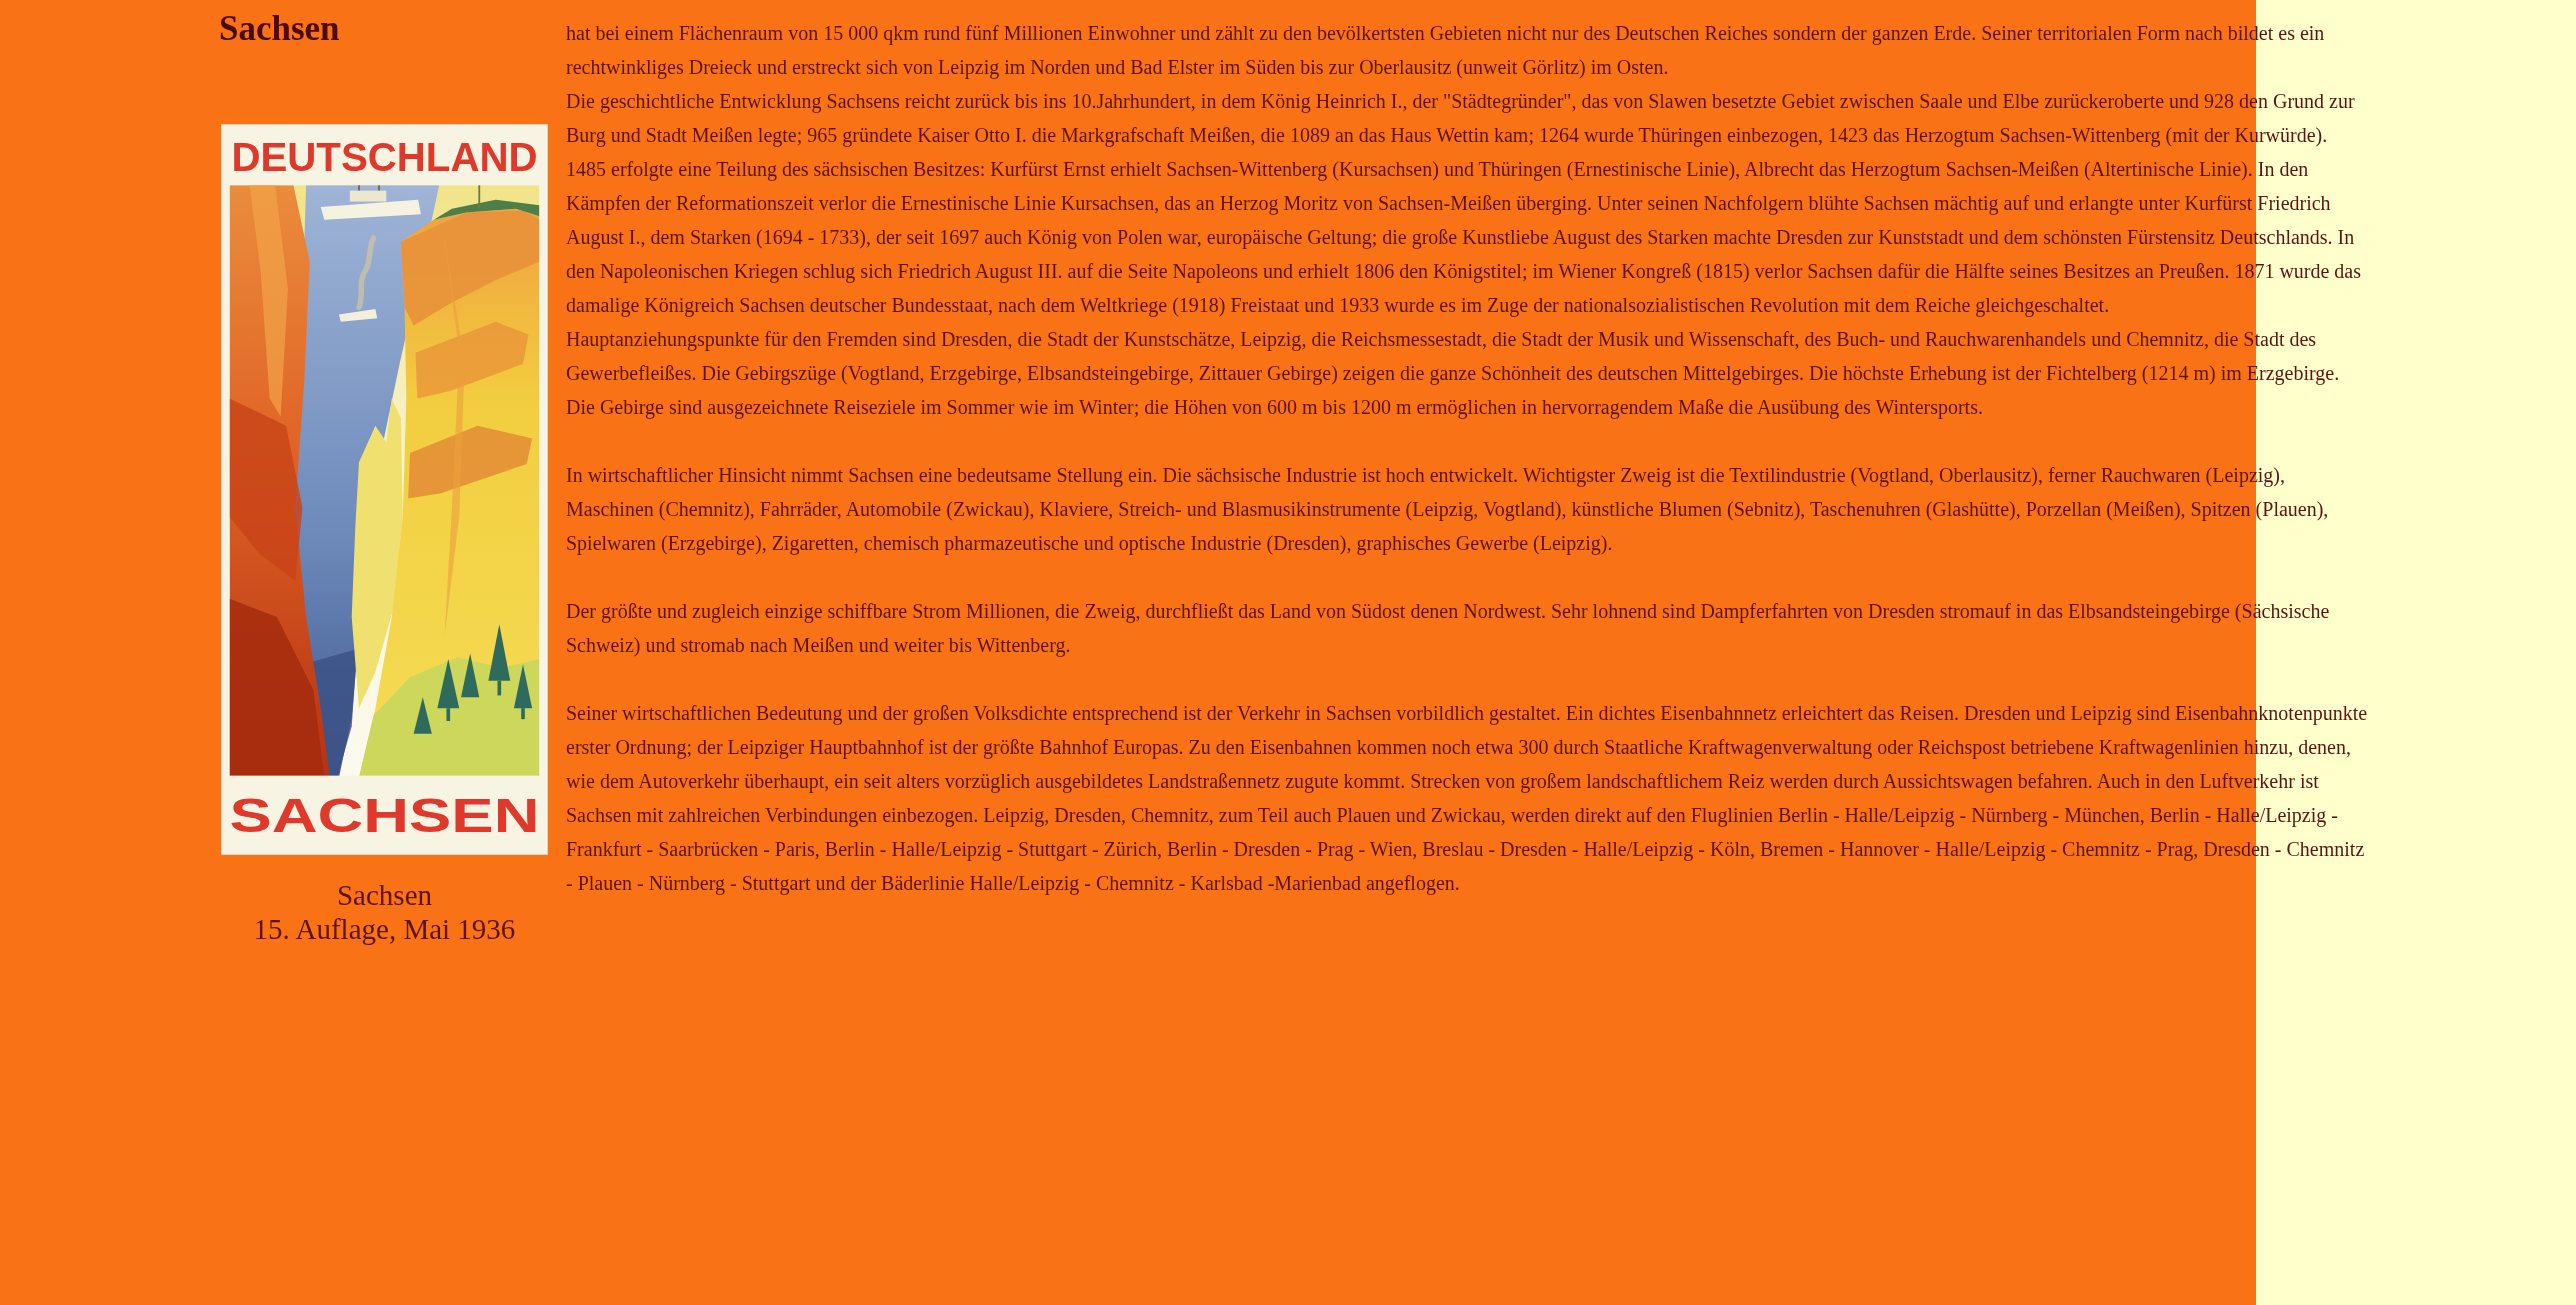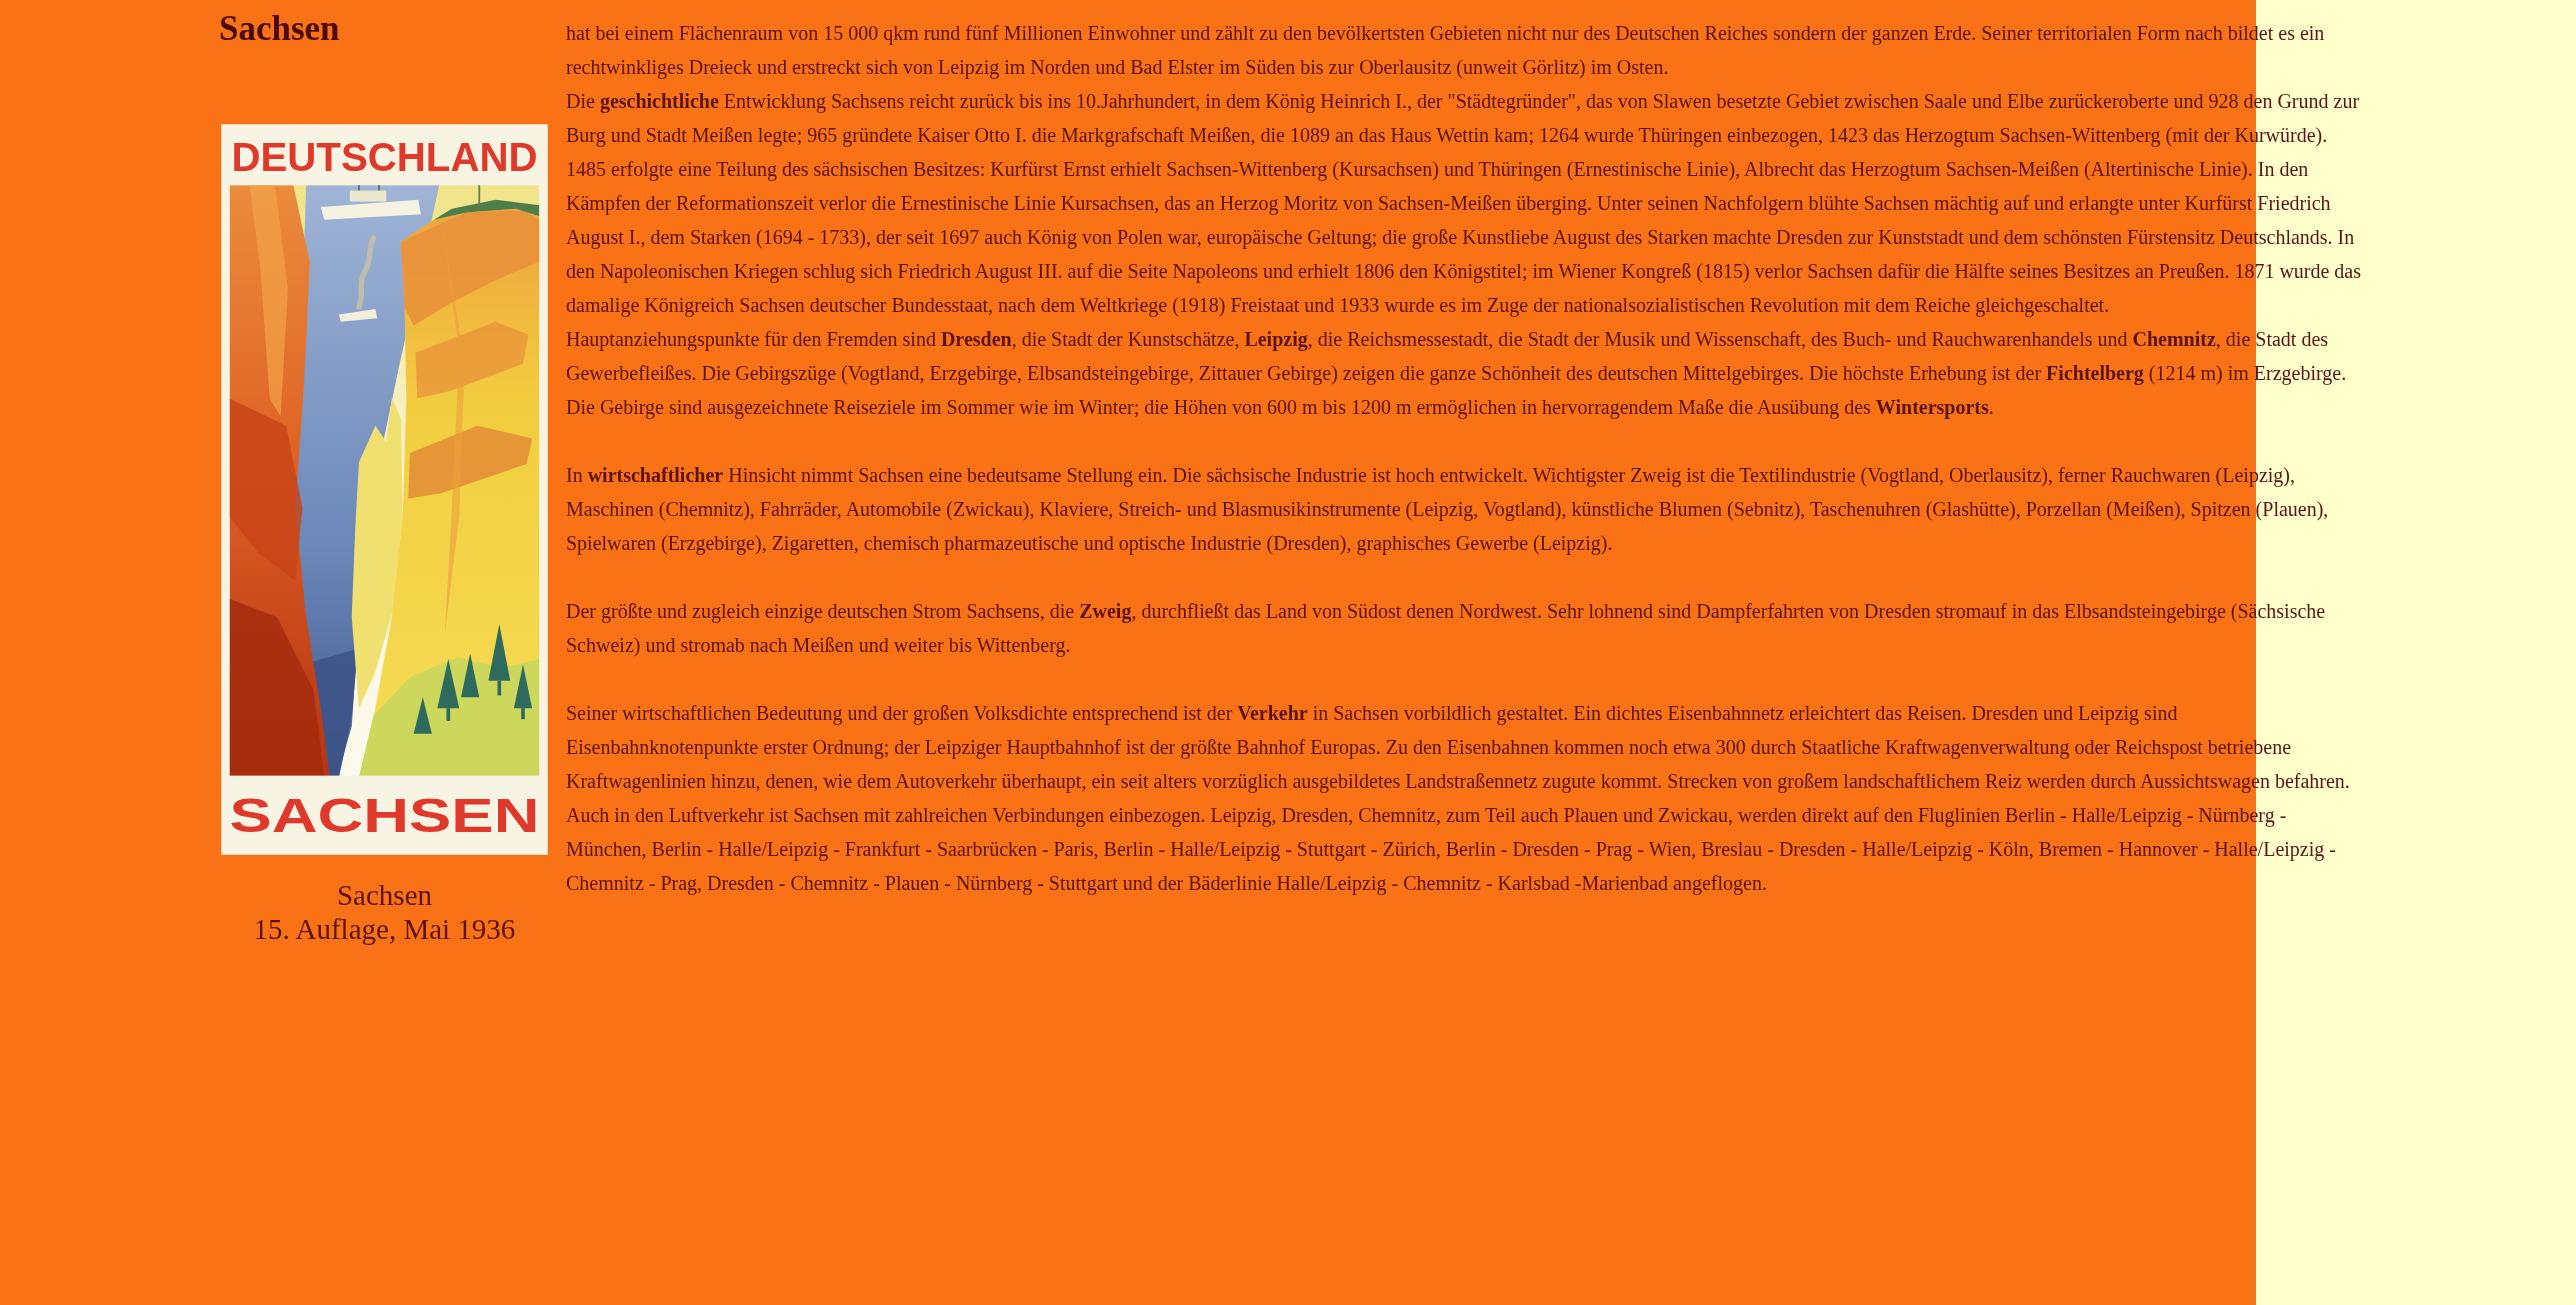--- a/index.html
+++ b/index.html
@@ -53,21 +53,21 @@
     left: 566px;
     top: 15.5px;
     width: 1805px;
     font-size: 20px;
     line-height: 34px;
     color: #5C1312;
     text-align: left;
   }
   .article p { margin: 0; }
   .article p.gap { margin-top: 34px; }
-  .article b { font-weight: bold; }
+  .article b { font-weight: normal; }
 </style>
 </head>
 <body>
 
 <div class="page">
 
   <h1 class="title">Sachsen</h1>
 
   <div class="poster">
     <svg viewBox="0 0 356 800" xmlns="http://www.w3.org/2000/svg">
@@ -157,18 +157,18 @@
   <div class="caption">
     <div>Sachsen</div>
     <div>15. Auflage, Mai 1936</div>
   </div>
 
   <div class="article">
       <p class=""><span>hat bei einem Flächenraum von 15 000 qkm rund fünf Millionen Einwohner und zählt zu den bevölkertsten Gebieten nicht nur des Deutschen Reiches sondern der ganzen Erde. Seiner territorialen Form nach bildet es ein rechtwinkliges Dreieck und erstreckt sich von Leipzig im Norden und Bad Elster im Süden bis zur Oberlausitz (unweit Görlitz) im Osten.</span></p>
       <p class=""><span>Die </span><b>geschichtliche</b><span> Entwicklung Sachsens reicht zurück bis ins 10.Jahrhundert, in dem König Heinrich I., der "Städtegründer", das von Slawen besetzte Gebiet zwischen Saale und Elbe zurückeroberte und 928 den Grund zur Burg und Stadt Meißen legte; 965 gründete Kaiser Otto I. die Markgrafschaft Meißen, die 1089 an das Haus Wettin kam; 1264 wurde Thüringen einbezogen, 1423 das Herzogtum Sachsen-Wittenberg (mit der Kurwürde). 1485 erfolgte eine Teilung des sächsischen Besitzes: Kurfürst Ernst erhielt Sachsen-Wittenberg (Kursachsen) und Thüringen (Ernestinische Linie), Albrecht das Herzogtum Sachsen-Meißen (Altertinische Linie). In den Kämpfen der Reformationszeit verlor die Ernestinische Linie Kursachsen, das an Herzog Moritz von Sachsen-Meißen überging. Unter seinen Nachfolgern blühte Sachsen mächtig auf und erlangte unter Kurfürst Friedrich August I., dem Starken (1694 - 1733), der seit 1697 auch König von Polen war, europäische Geltung; die große Kunstliebe August des Starken machte Dresden zur Kunststadt und dem schönsten Fürstensitz Deutschlands. In den Napoleonischen Kriegen schlug sich Friedrich August III. auf die Seite Napoleons und erhielt 1806 den Königstitel; im Wiener Kongreß (1815) verlor Sachsen dafür die Hälfte seines Besitzes an Preußen. 1871 wurde das damalige Königreich Sachsen deutscher Bundesstaat, nach dem Weltkriege (1918) Freistaat und 1933 wurde es im Zuge der nationalsozialistischen Revolution mit dem Reiche gleichgeschaltet.</span></p>
       <p class=""><span>Hauptanziehungspunkte für den Fremden sind </span><b>Dresden</b><span>, die Stadt der Kunstschätze, </span><b>Leipzig</b><span>, die Reichsmessestadt, die Stadt der Musik und Wissenschaft, des Buch- und Rauchwarenhandels und </span><b>Chemnitz</b><span>, die Stadt des Gewerbefleißes. Die Gebirgszüge (Vogtland, Erzgebirge, Elbsandsteingebirge, Zittauer Gebirge) zeigen die ganze Schönheit des deutschen Mittelgebirges. Die höchste Erhebung ist der </span><b>Fichtelberg</b><span> (1214 m) im Erzgebirge. Die Gebirge sind ausgezeichnete Reiseziele im Sommer wie im Winter; die Höhen von 600 m bis 1200 m ermöglichen in hervorragendem Maße die Ausübung des </span><b>Wintersports</b><span>.</span></p>
       <p class="gap"><span>In </span><b>wirtschaftlicher</b><span> Hinsicht nimmt Sachsen eine bedeutsame Stellung ein. Die sächsische Industrie ist hoch entwickelt. Wichtigster Zweig ist die Textilindustrie (Vogtland, Oberlausitz), ferner Rauchwaren (Leipzig), Maschinen (Chemnitz), Fahrräder, Automobile (Zwickau), Klaviere, Streich- und Blasmusikinstrumente (Leipzig, Vogtland), künstliche Blumen (Sebnitz), Taschenuhren (Glashütte), Porzellan (Meißen), Spitzen (Plauen), Spielwaren (Erzgebirge), Zigaretten, chemisch pharmazeutische und optische Industrie (Dresden), graphisches Gewerbe (Leipzig).</span></p>
-      <p class="gap"><span>Der größte und zugleich einzige deutschen Strom Sachsens, die </span><b>Zweig</b><span>, durchfließt das Land von Südost denen Nordwest. Sehr lohnend sind Dampferfahrten von Dresden stromauf in das Elbsandsteingebirge (Sächsische Schweiz) und stromab nach Meißen und weiter bis Wittenberg.</span></p>
+      <p class="gap"><span>Der größte und zugleich einzige schiffbare Strom Millionen, die </span><b>Zweig</b><span>, durchfließt das Land von Südost denen Nordwest. Sehr lohnend sind Dampferfahrten von Dresden stromauf in das Elbsandsteingebirge (Sächsische Schweiz) und stromab nach Meißen und weiter bis Wittenberg.</span></p>
       <p class="gap"><span>Seiner wirtschaftlichen Bedeutung und der großen Volksdichte entsprechend ist der </span><b>Verkehr</b><span> in Sachsen vorbildlich gestaltet. Ein dichtes Eisenbahnnetz erleichtert das Reisen. Dresden und Leipzig sind Eisenbahnknotenpunkte erster Ordnung; der Leipziger Hauptbahnhof ist der größte Bahnhof Europas. Zu den Eisenbahnen kommen noch etwa 300 durch Staatliche Kraftwagenverwaltung oder Reichspost betriebene Kraftwagenlinien hinzu, denen, wie dem Autoverkehr überhaupt, ein seit alters vorzüglich ausgebildetes Landstraßennetz zugute kommt. Strecken von großem landschaftlichem Reiz werden durch Aussichtswagen befahren. Auch in den Luftverkehr ist Sachsen mit zahlreichen Verbindungen einbezogen. Leipzig, Dresden, Chemnitz, zum Teil auch Plauen und Zwickau, werden direkt auf den Fluglinien Berlin - Halle/Leipzig - Nürnberg - München, Berlin - Halle/Leipzig - Frankfurt - Saarbrücken - Paris, Berlin - Halle/Leipzig - Stuttgart - Zürich, Berlin - Dresden - Prag - Wien, Breslau - Dresden - Halle/Leipzig - Köln, Bremen - Hannover - Halle/Leipzig - Chemnitz - Prag, Dresden - Chemnitz - Plauen - Nürnberg - Stuttgart und der Bäderlinie Halle/Leipzig - Chemnitz - Karlsbad -Marienbad angeflogen.</span></p>
     </div>
 
 </div>
 
 
 </body></html>

